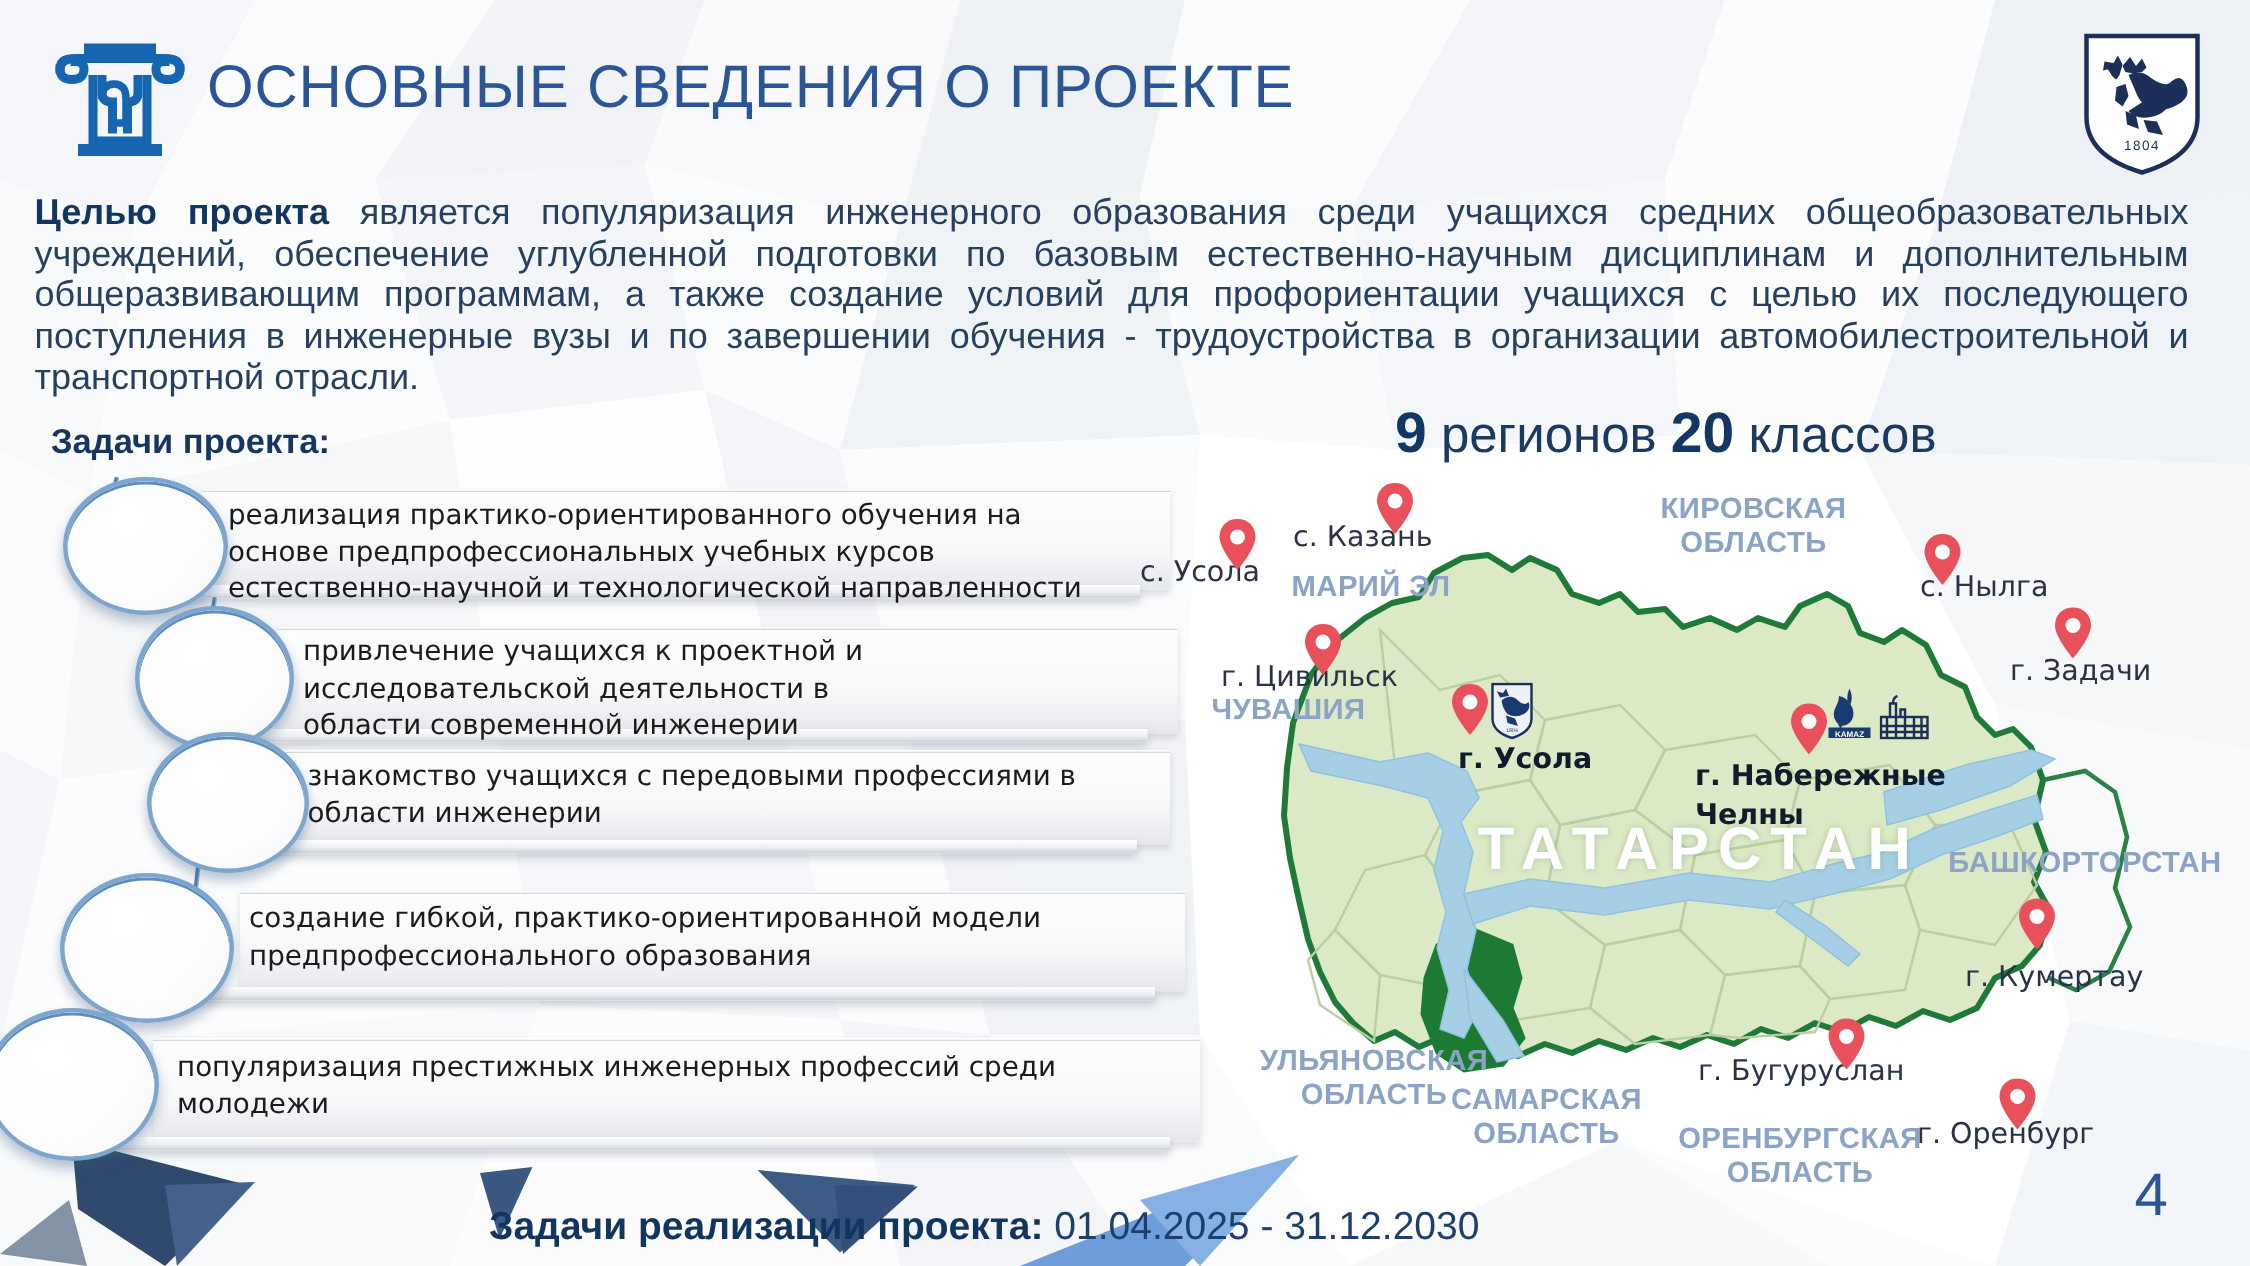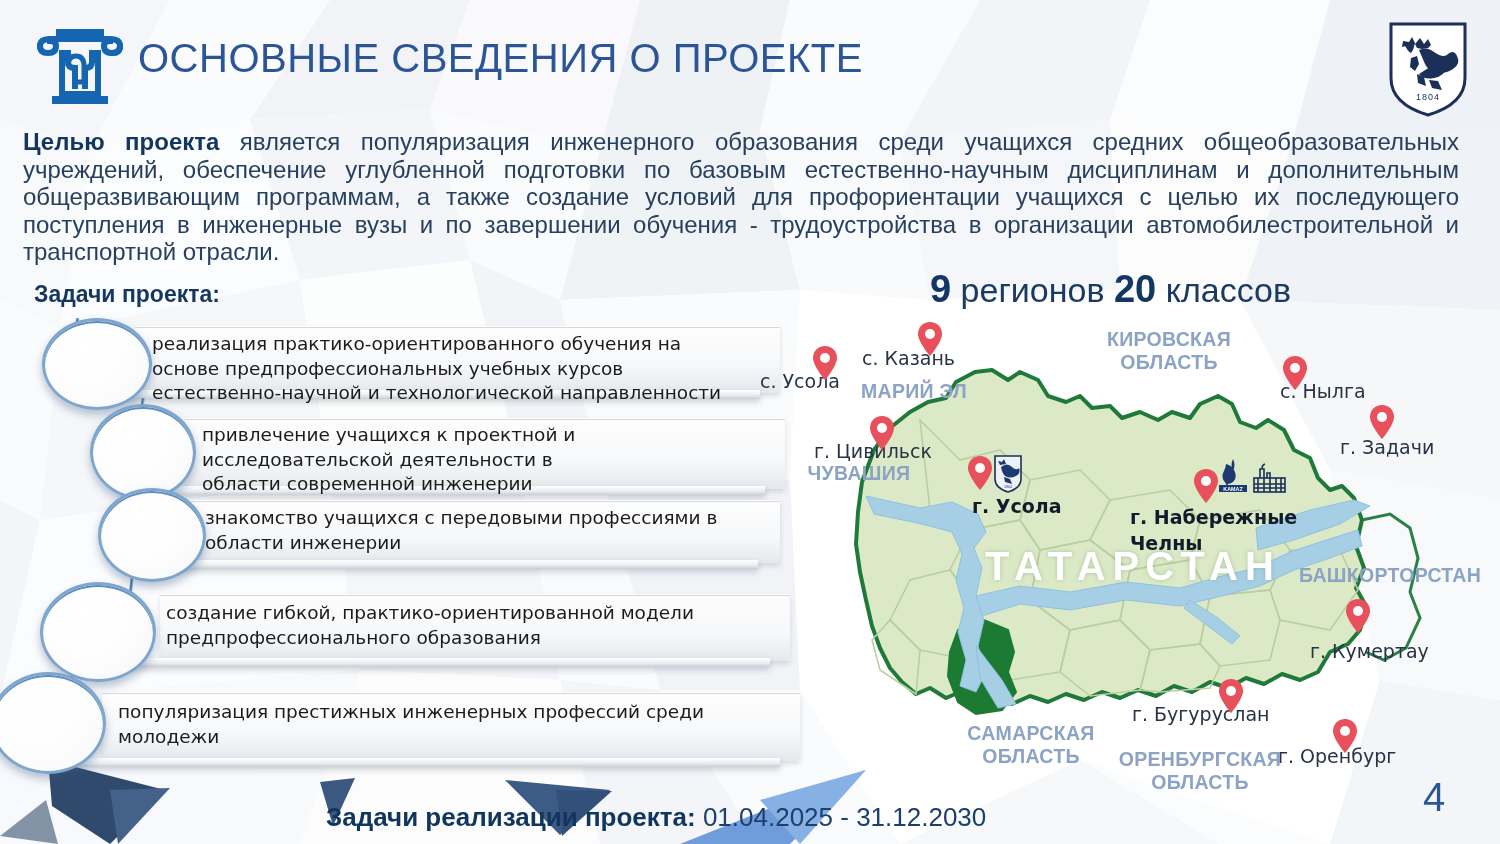--- a/index.html
+++ b/index.html
@@ -320,20 +320,21 @@
       </g>
     </svg>
   </div>
 
   <div class="tat-name" style="left:985px;top:544px;">ТАТАРСТАН</div>
 
   <div class="reglabel" style="left:849px;top:380px;width:130px;">МАРИЙ ЭЛ</div>
   <div class="reglabel" style="left:794px;top:462px;width:130px;">ЧУВАШИЯ</div>
   <div class="reglabel" style="left:1104px;top:328px;width:130px;">КИРОВСКАЯ ОБЛАСТЬ</div>
   <div class="reglabel" style="left:1290px;top:564px;width:200px;">БАШКОРТОРСТАН</div>
+  <div class="reglabel" style="left:836px;top:696px;width:160px;">УЛЬЯНОВСКАЯ ОБЛАСТЬ</div>
   <div class="reglabel" style="left:1114px;top:748px;width:172px;">ОРЕНБУРГСКАЯ ОБЛАСТЬ</div>
   <div class="reglabel" style="left:956px;top:722px;width:150px;">САМАРСКАЯ ОБЛАСТЬ</div>
 
   <div class="citylabel" style="left:760px;top:370px;">с. Усола</div>
   <div class="citylabel" style="left:862px;top:347px;">с. Казань</div>
   <div class="citylabel" style="left:814px;top:440px;">г. Цивильск</div>
   <div class="citylabel major" style="left:972px;top:495px;">г. Усола</div>
   <div class="citylabel" style="left:1280px;top:380px;">с. Нылга</div>
   <div class="citylabel" style="left:1340px;top:436px;">г. Задачи</div>
   <div class="citylabel major" style="left:1130px;top:504px;width:180px;line-height:26px;white-space:normal;text-align:left;">

